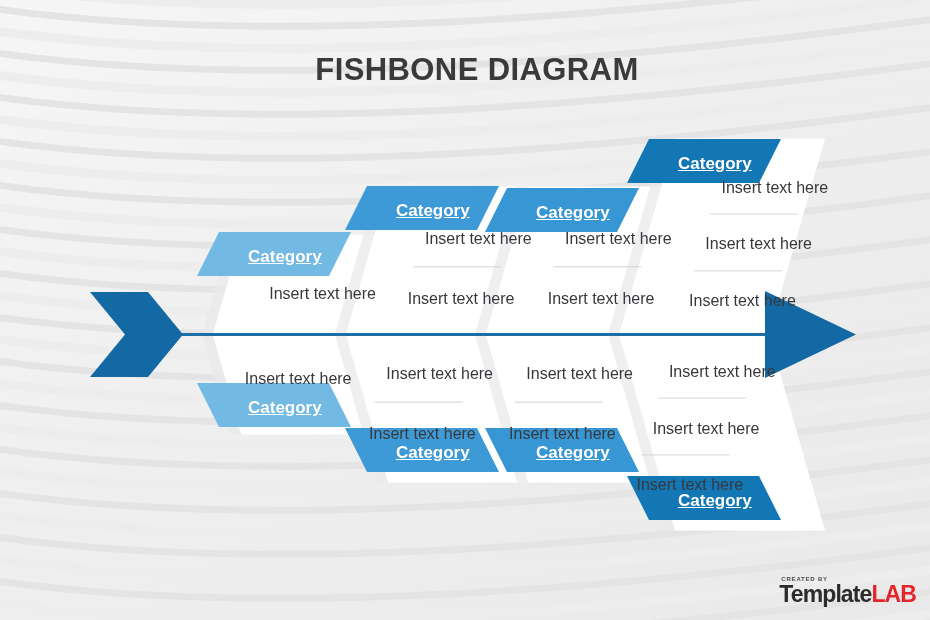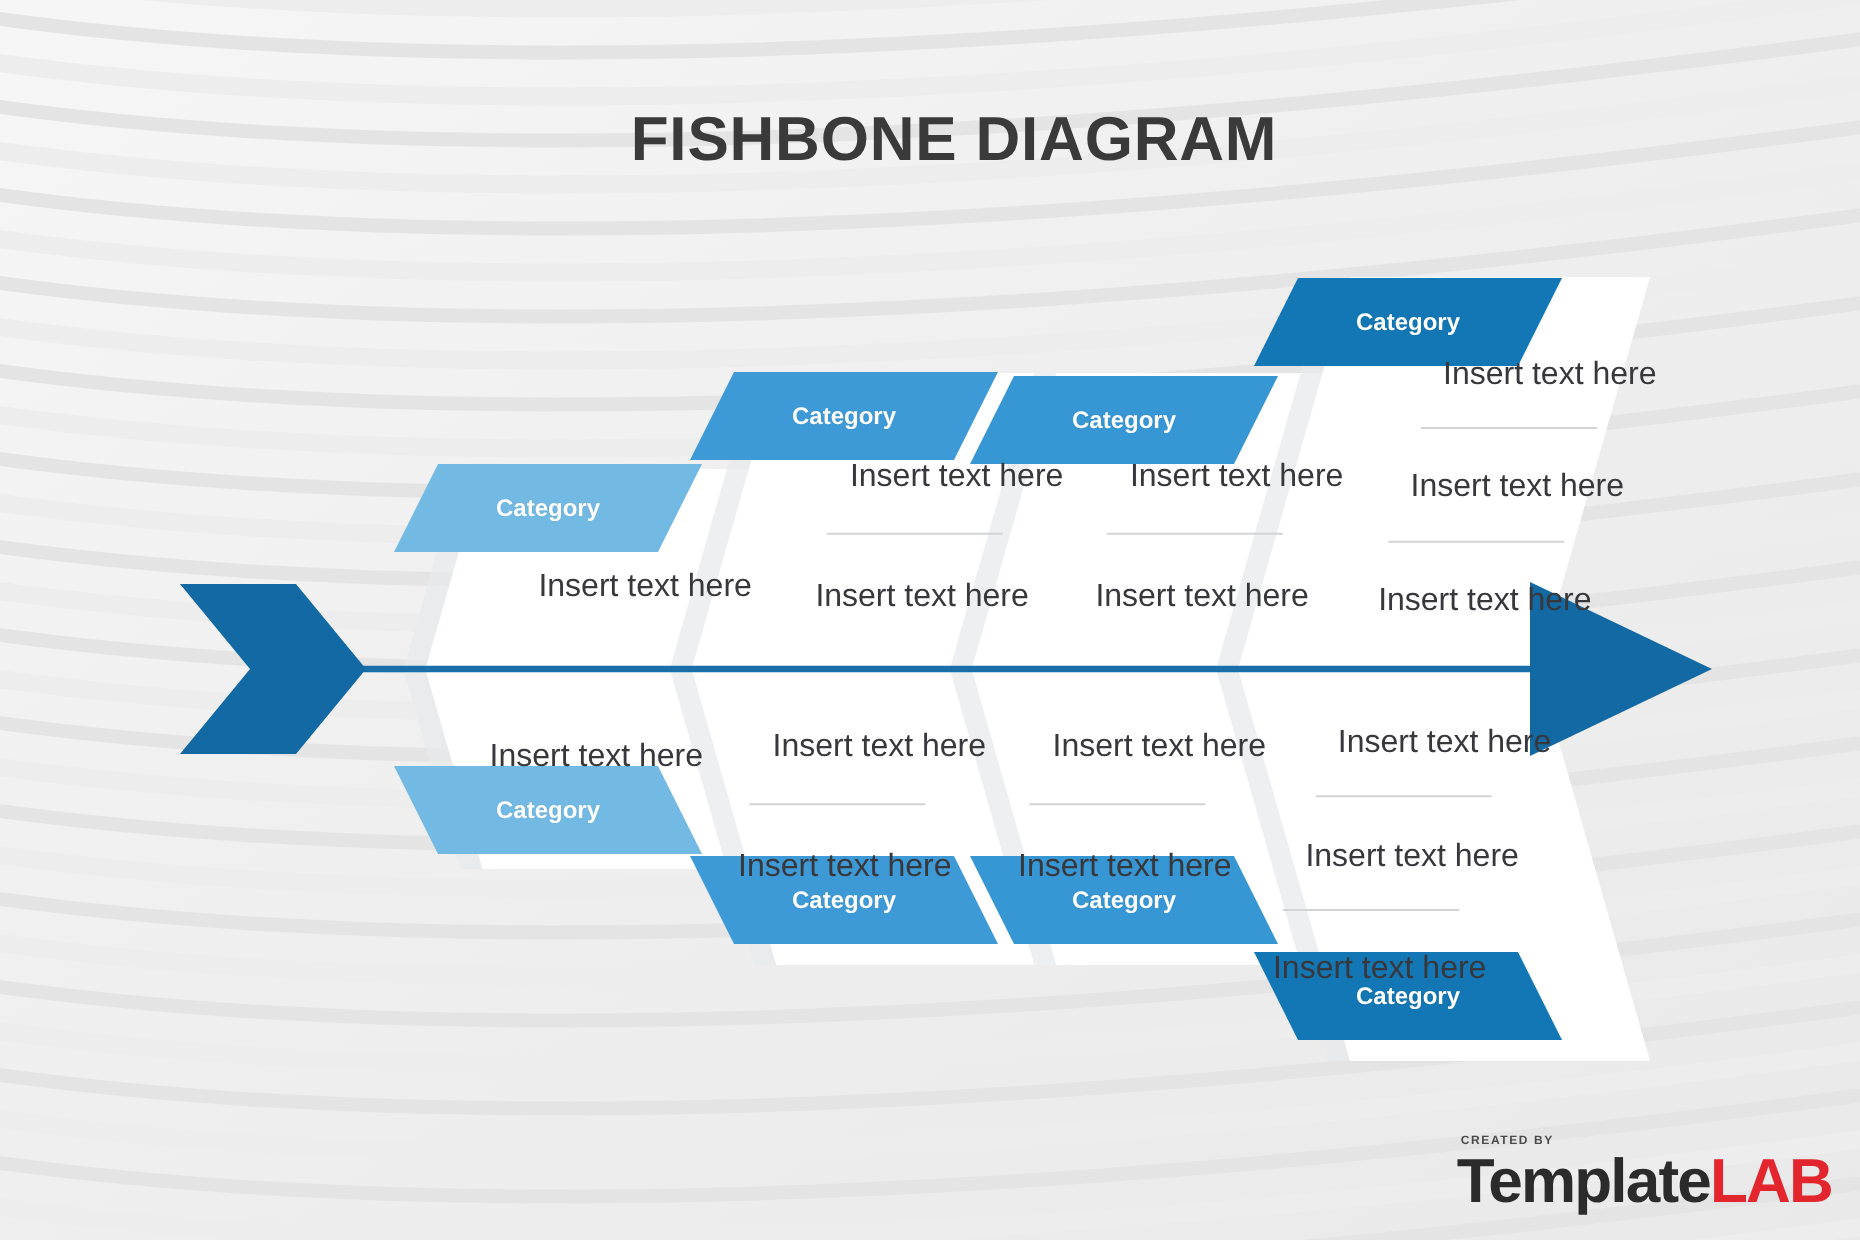--- a/index.html
+++ b/index.html
@@ -56,24 +56,25 @@
     position: absolute;
     inset: 0;
     z-index: 4;
     pointer-events: none;
   }
   #labels-layer > * { pointer-events: auto; }
 
   .cat-label {
     position: absolute;
     color: #ffffff;
-    font-size: 12px;
+    font-size: 17px;
     font-weight: bold;
     white-space: nowrap;
     text-shadow: 0 0 1px rgba(0,0,0,0.08);
+    text-decoration: underline;
   }
 
   .note-label {
     position: absolute;
     color: #38383c;
     font-size: 16px;
     white-space: nowrap;
   }
 
   
@@ -86,21 +87,21 @@
     line-height: 1;
   }
   #logo-created {
     font-size: 6px;
     font-weight: bold;
     letter-spacing: 0.8px;
     color: #4a4a4a;
     margin: 0 0 1px 2px;
   }
   #logo-word {
-    font-size: 31px;
+    font-size: 23px;
     font-weight: bold;
     letter-spacing: -0.9px;
     line-height: 1;
   }
   #logo-template { color: #2b2b2b; }
   #logo-lab { color: #e3262e; }
 </style>
 </head>
 <body>
 

